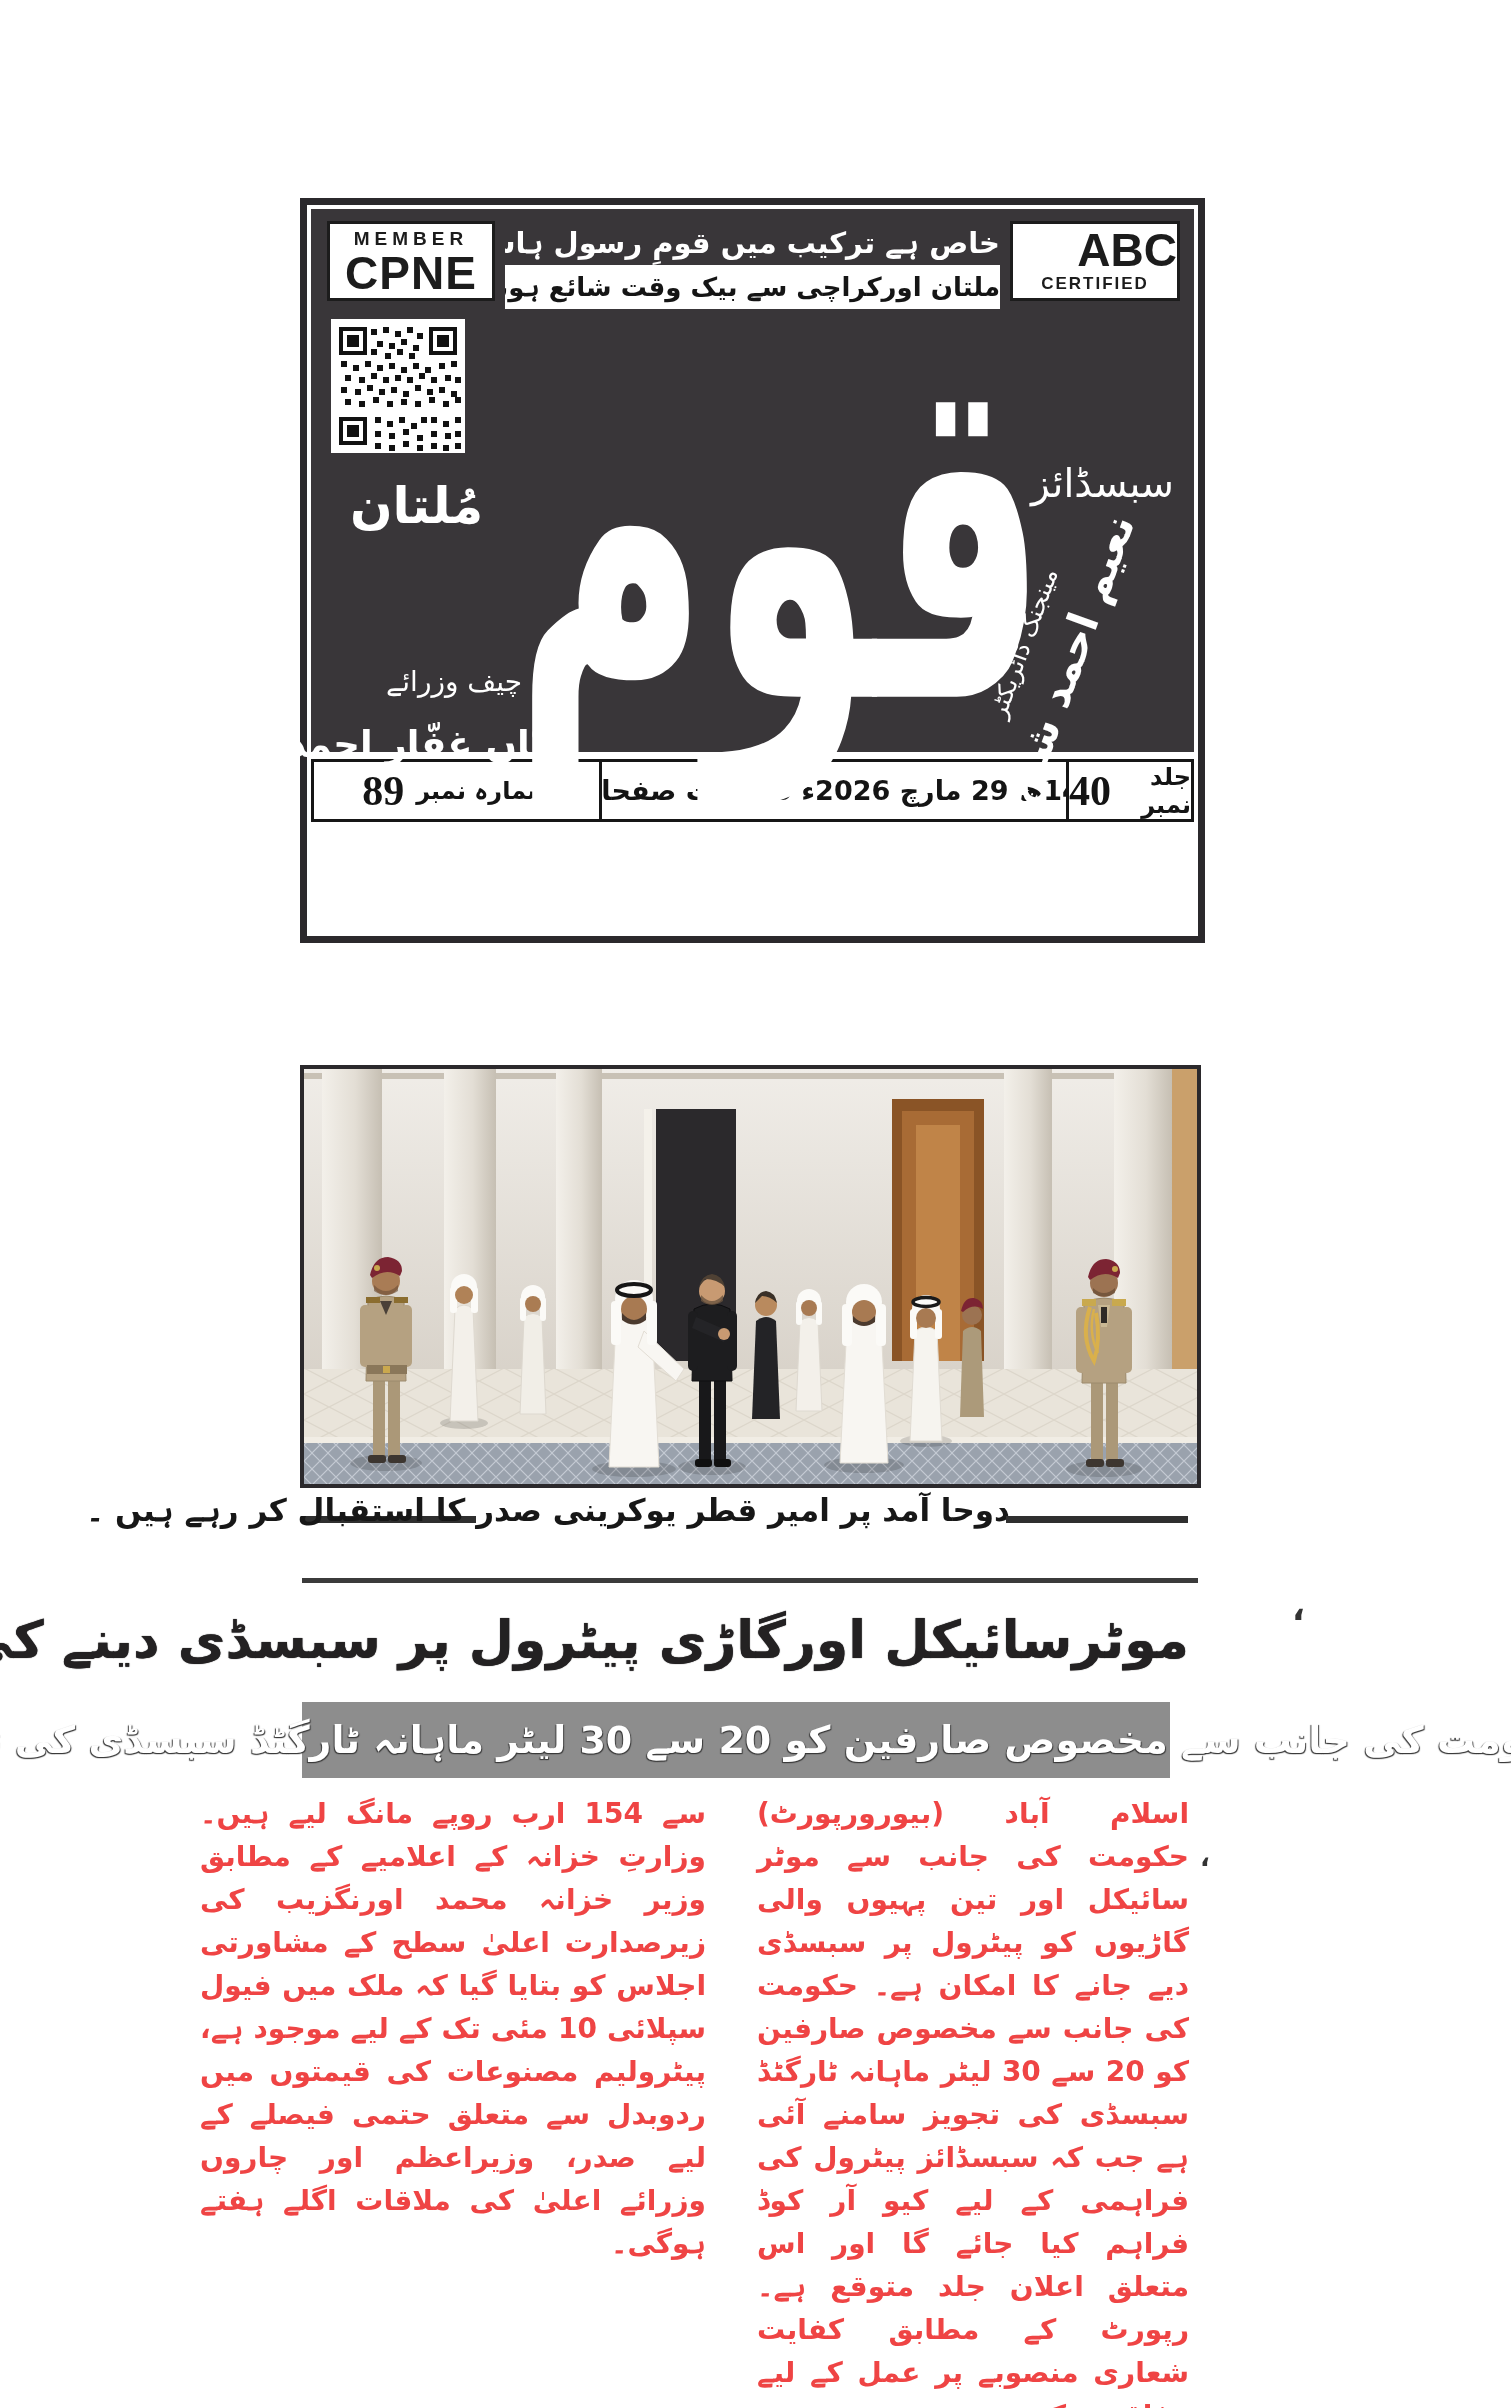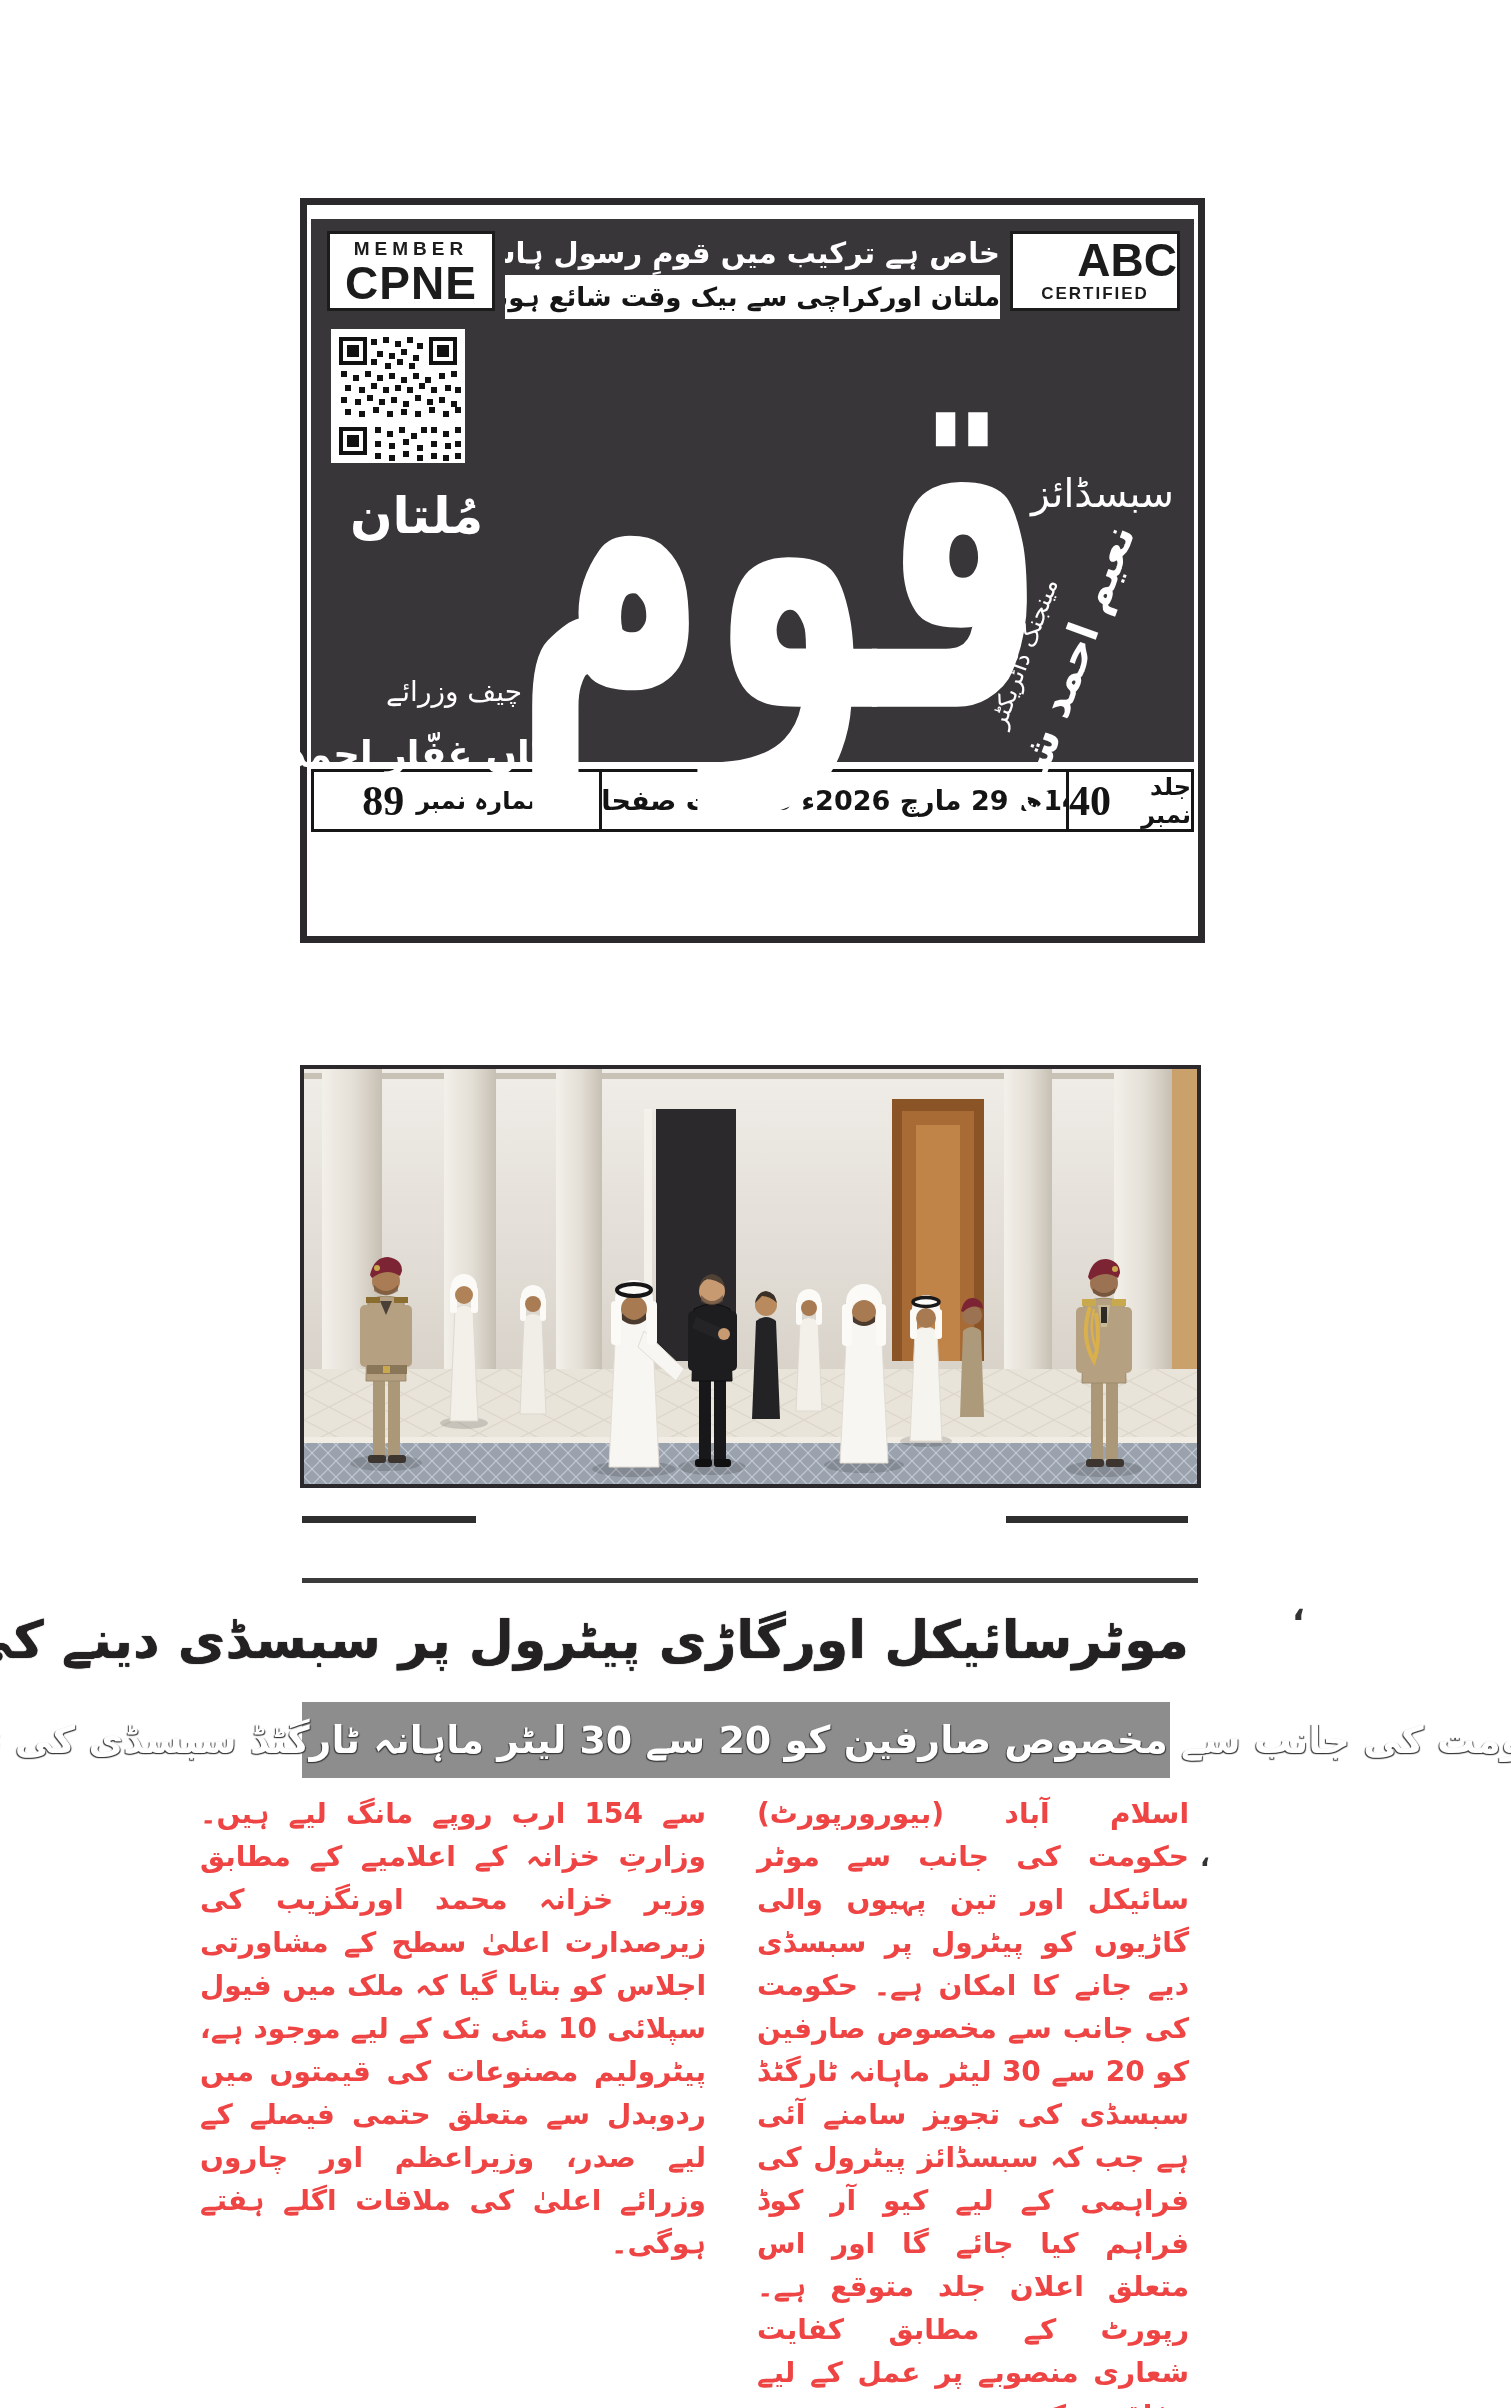--- a/index.html
+++ b/index.html
@@ -2,21 +2,21 @@
 <html><head>
 <meta charset="utf-8">
 <style>
   html,body{margin:0;padding:0;background:#ffffff;}
   .page{position:relative;width:1511px;height:2408px;background:#ffffff;overflow:hidden;
         font-family:"DejaVu Sans",sans-serif;color:#1c1c1c;}
 
   
   .masthead{position:absolute;left:300px;top:198px;width:905px;height:745px;
             border:7px solid #2b292c;background:#ffffff;padding:4px;box-sizing:border-box;}
-  .mast-dark{position:relative;width:100%;height:543px;background:#393639;color:#ffffff;margin-top:10px;}
+  .mast-dark{position:relative;width:100%;height:543px;background:#393639;color:#ffffff;}
   .mast-band{display:flex;align-items:flex-start;padding:12px 14px 0 16px;}
   .member-box{width:158px;background:#fff;border:3px solid #1c1c1c;color:#1c1c1c;
               text-align:center;padding:4px 2px 2px;}
   .member-box .m1{font-family:"Liberation Sans",sans-serif;font-weight:700;font-size:19px;letter-spacing:5px;}
   .member-box .m2{font-family:"Liberation Sans",sans-serif;font-weight:900;font-size:46px;line-height:46px;letter-spacing:1px;}
   .slogan-col{flex:1;margin:0 10px;min-width:0;}
   .slogan-top{height:44px;line-height:44px;text-align:center;font-size:29px;font-weight:700;
               color:#ffffff;direction:rtl;white-space:nowrap;overflow:hidden;}
   .slogan-bottom{height:44px;line-height:44px;text-align:center;font-size:26px;font-weight:700;
               background:#ffffff;color:#151515;direction:rtl;white-space:nowrap;overflow:hidden;}
@@ -389,20 +389,21 @@
         <path d="M790,240 Q784,264 794,284" fill="none" stroke="#d9b04c" stroke-width="2.5"></path>
         <circle cx="800" cy="214" r="14" fill="#9c7352"></circle>
         <path d="M789,219 Q800,229 811,219 L811,224 Q800,231 789,224 Z" fill="#5d4430" opacity="0.6"></path>
         <path d="M784,208 Q788,190 802,190 Q816,192 816,204 L814,209 Q800,200 786,211 Z" fill="#7c2433"></path>
         <circle cx="811" cy="200" r="3" fill="#caa84e"></circle>
       </g>
     </svg>
   </div>
 
   <div class="caption-line cl-left"></div>
+  <div class="caption">دوحا آمد پر امیر قطر یوکرینی صدر کا استقبال کر رہے ہیں ۔</div>
   <div class="caption-line cl-right"></div>
 
   <div class="rule"></div>
 
   <div class="headline">موٹرسائیکل اورگاڑی پیٹرول پر سبسڈی دینے کی تجویز، اعلان جلد متوقع</div>
   <div class="margin-mark mm-top">،</div>
 
   <div class="subhead">
     <span>حکومت کی جانب سے مخصوص صارفین کو 20 سے 30 لیٹر ماہانہ ٹارگٹڈ سبسڈی کی تجویز</span>
   </div>

